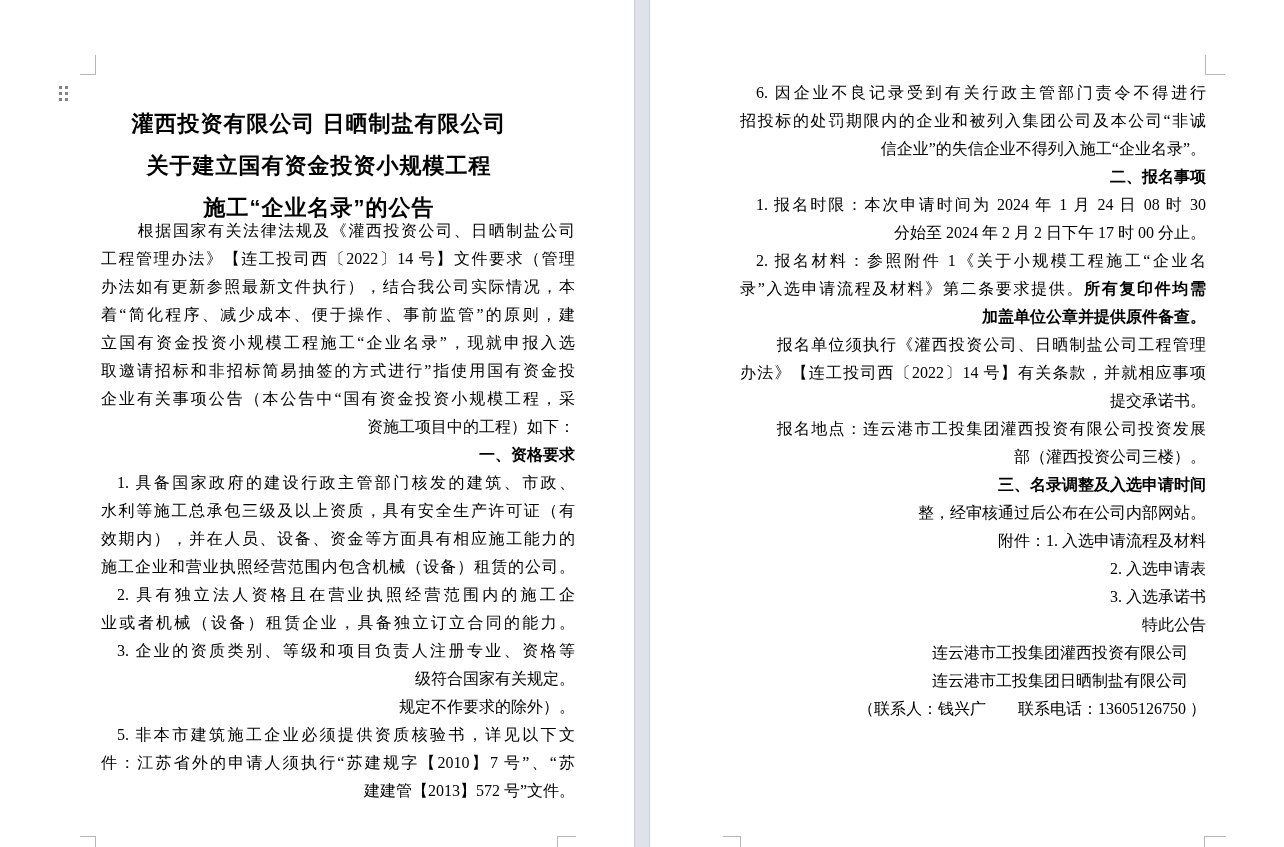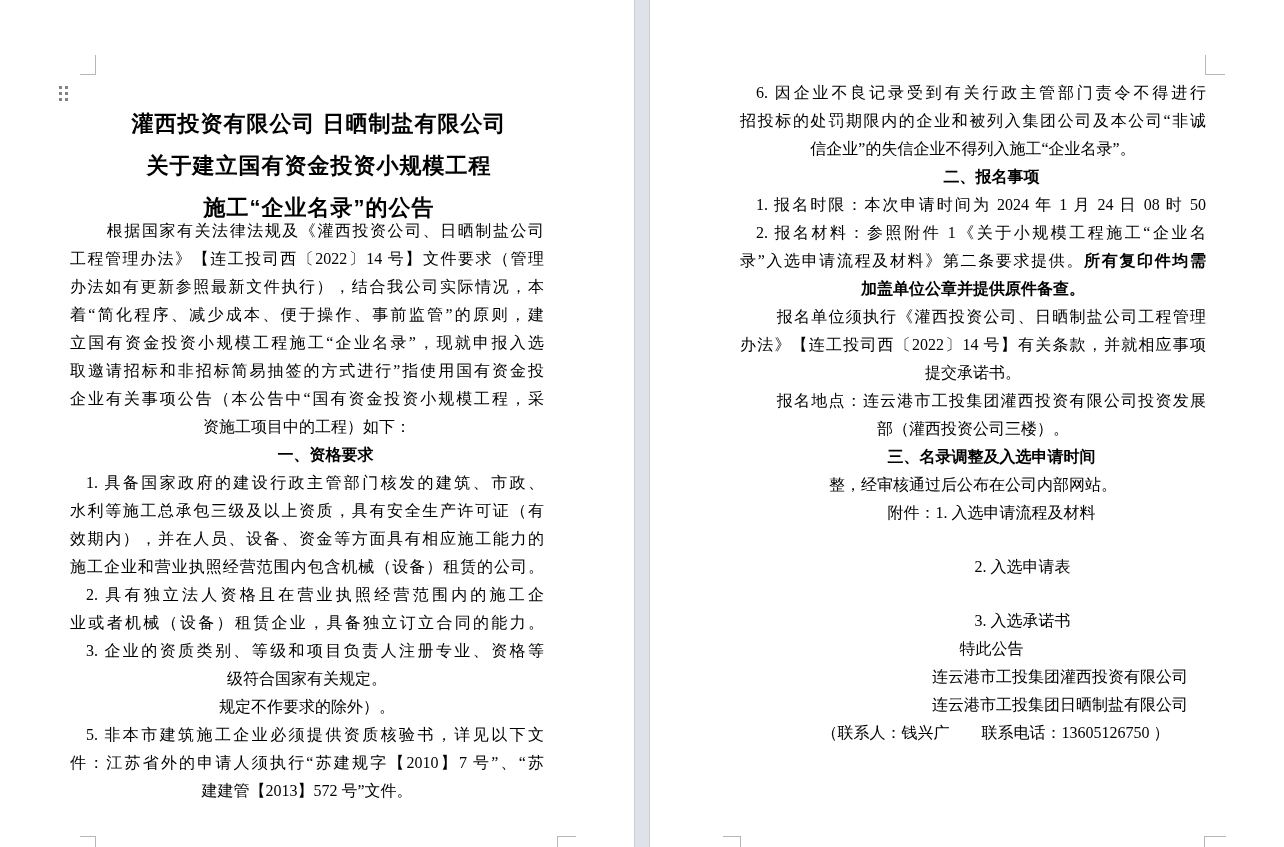--- a/index.html
+++ b/index.html
@@ -28,29 +28,29 @@
                  display:grid; grid-template-columns:3px 3px; grid-template-rows:3px 3px 3px;
                  column-gap:3px; row-gap:3px; cursor:move; }
   #drag-handle i { display:block; width:3px; height:3px; background:#7f8489; }
 
   
   #title-block { position:absolute; left:84px; top:76px; width:470px; text-align:center;
                  font-family:"Liberation Sans","DejaVu Sans",sans-serif; font-weight:bold;margin-top:27px; }
   .title-line { height:42px; line-height:42px; font-size:22px; letter-spacing:1px; white-space:nowrap; }
 
   
-  #p1-body { position:absolute; left:70px; top:217px; width:474px; }
+  #p1-body { position:absolute; left:101px; top:217px; width:474px; }
   #p2-body { position:absolute; left:740px; top:79px;  width:466px; }
-  .line { height:28px; line-height:28px; font-size:16px; white-space:nowrap; text-align:center; }
+  .line { height:28px; line-height:28px; font-size:16px; white-space:nowrap; text-align:right; }
   .fill { white-space:normal; text-align:justify; text-align-last:justify; overflow:hidden; height:28px; }
   .in1  { text-indent:1em; }
   .in2  { text-indent:2.3em; }
   .in32 { text-indent:3.2em; }
   .in28 { text-indent:2.8em; }
-  .in62 { text-indent:6.2em;margin-top:26px; }
+  .in62 { text-indent:6.2em; }
   .hd   { font-family:Liberation Serif, serif; font-weight:bold; }
   .emph { font-family:"Liberation Sans","DejaVu Sans",sans-serif; font-weight:bold; }
   .right{ text-align:right; padding-right:18px; }
 </style>
 </head>
 <body>
 
 <div id="canvas">
 
   <div id="page1" class="page"></div>
@@ -101,21 +101,22 @@
     <div class="line in1 fill">5. 非本市建筑施工企业必须提供资质核验书，详见以下文</div>
     <div class="line fill">件：江苏省外的申请人须执行“苏建规字【2010】7 号”、“苏</div>
     <div class="line">建建管【2013】572 号”文件。</div>
   </div>
 
   <div id="p2-body">
     <div class="line in1 fill">6. 因企业不良记录受到有关行政主管部门责令不得进行</div>
     <div class="line fill">招投标的处罚期限内的企业和被列入集团公司及本公司“非诚</div>
     <div class="line">信企业”的失信企业不得列入施工“企业名录”。</div>
     <div class="line in2 hd">二、报名事项</div>
-    <div class="line in1 fill">1. 报名时限：本次申请时间为 2024 年 1 月 24 日 08 时 50</div>
+    <div class="line in1 fill">1. 报名时限：本次申请时间为 2024 年 1 月 24 日 08 时 30</div>
+    <div class="line in32">分始至 2024 年 2 月 2 日下午 17 时 00 分止。</div>
     <div class="line in1 fill">2. 报名材料：参照附件 1《关于小规模工程施工“企业名</div>
     <div class="line fill">
       <span>录”入选申请流程及材料》第二条要求提供。</span><span class="emph">所有复印件均需</span>
     </div>
     <div class="line emph">加盖单位公章并提供原件备查。</div>
     <div class="line in2 fill">报名单位须执行《灌西投资公司、日晒制盐公司工程管理</div>
     <div class="line fill">办法》【连工投司西〔2022〕14 号】有关条款，并就相应事项</div>
     <div class="line">提交承诺书。</div>
     <div class="line in2 fill">报名地点：连云港市工投集团灌西投资有限公司投资发展</div>
     <div class="line">部（灌西投资公司三楼）。</div>

